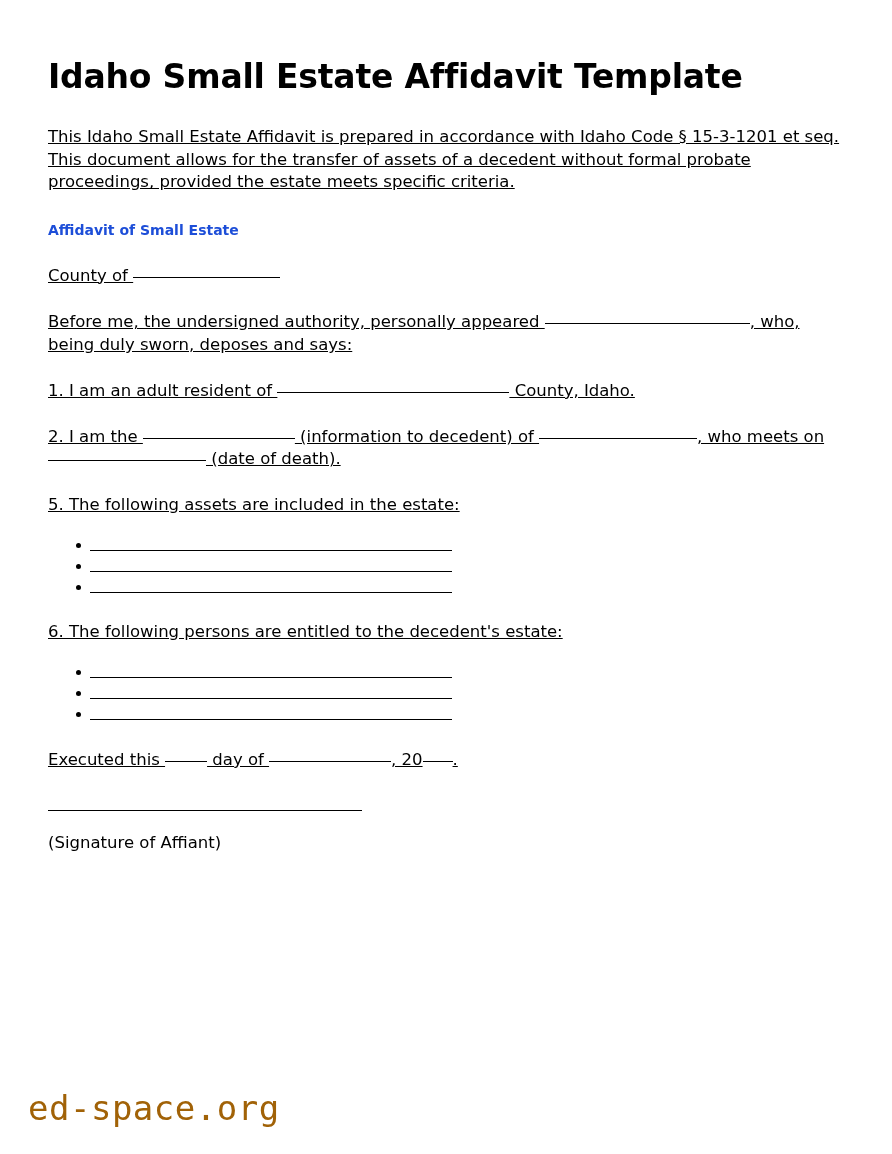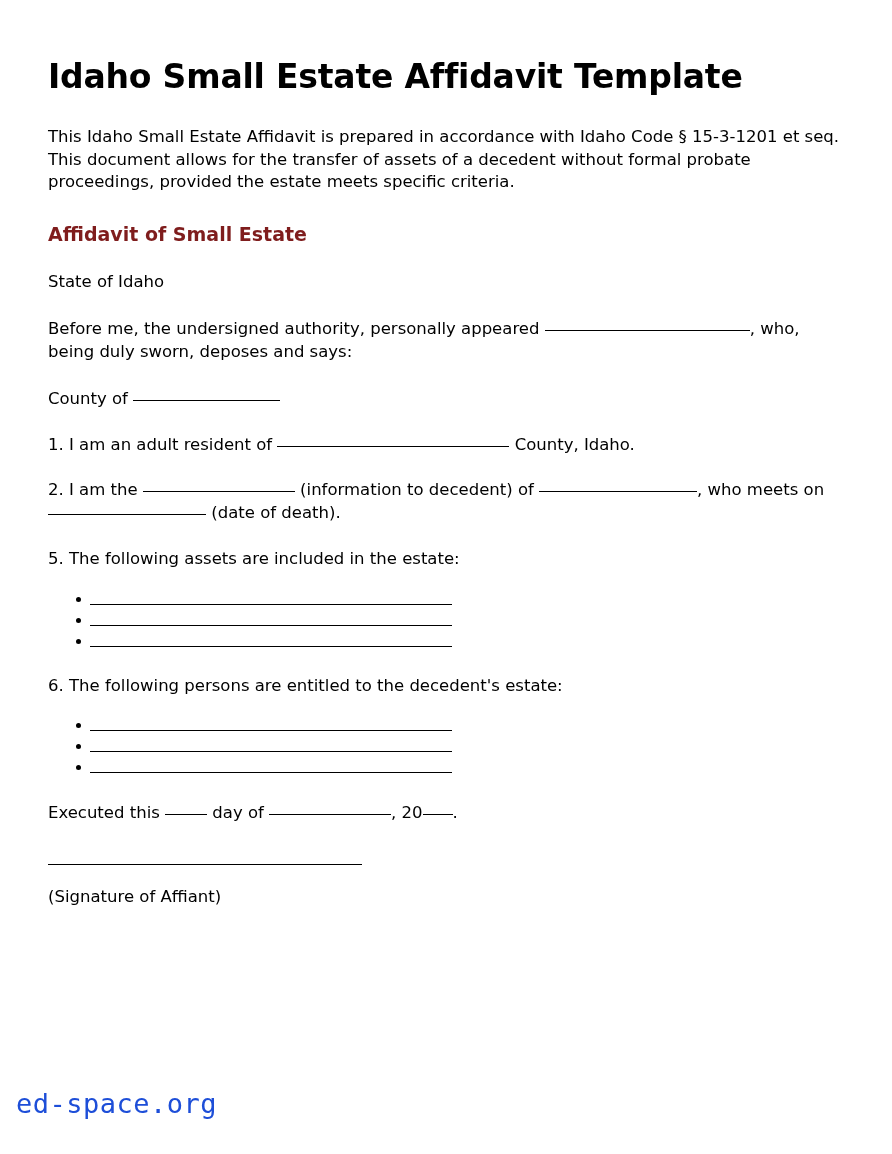--- a/index.html
+++ b/index.html
@@ -39,31 +39,32 @@
     line-height: 1.15;
     margin: 0;
     padding-top: 58px;
     color: #000;
   }
   p.para {
     font-size: 16.5px;
     line-height: 1.38;
     margin: 0;
     color: #000;
+    text-decoration: underline;
   }
   .intro {
     padding-top: 30px;
   }
   h2.section-heading {
-    font-size: 19px;
+    font-size: 14px;
     font-weight: bold;
     line-height: 1.38;
     margin: 0;
     padding-top: 27px;
-    color: #7f1d1d;
+    color: #1d4ed8;
   }
   .sp-state { padding-top: 24px; }
   .sp-county { padding-top: 24px; }
   .sp-before { padding-top: 24px; }
   .sp-item { padding-top: 23px; }
   .sp-exec { padding-top: 24px; }
 
   .blank {
     display: inline-block;
     border-bottom: 1.6px solid #000;
@@ -118,46 +119,45 @@
     margin-top: 39px;
   }
   .sig-label {
     font-size: 16.5px;
     line-height: 1.38;
     margin: 0;
     padding-top: 21px;
   }
   .watermark {
     position: absolute;
-    left: 16px;
+    left: 28px;
     top: 1088px;
     font-family: "DejaVu Sans Mono", "Liberation Mono", monospace;
-    font-size: 27px;
-    color: #1d4ed8;
+    font-size: 34px;
+    color: #a16207;
     letter-spacing: 0.5px;
     white-space: nowrap;
   }
 </style>
 </head>
 <body>
 
 <div class="page">
   <div class="content">
 
     <h1 class="doc-title">Idaho Small Estate Affidavit Template</h1>
 
     <p class="para intro">This Idaho Small Estate Affidavit is prepared in accordance with Idaho Code § 15-3-1201 et seq. This document allows for the transfer of assets of a decedent without formal probate proceedings, provided the estate meets specific criteria.</p>
 
     <h2 class="section-heading">Affidavit of Small Estate</h2>
 
-    <p class="para sp-state">State of Idaho</p>
+
+    <p class="para sp-county"><span>County of </span><span class="blank blank-w1"></span></p>
 
     <p class="para sp-before"><span>Before me, the undersigned authority, personally appeared </span><span class="blank blank-w2"></span><span>, who, being duly sworn, deposes and says:</span></p>
-
-    <p class="para sp-county"><span>County of </span><span class="blank blank-w1"></span></p>
 
     <p class="para sp-item"><span>1. I am an adult resident of </span><span class="blank blank-w3"></span><span> County, Idaho.</span></p>
 
     <p class="para sp-item"><span>2. I am the </span><span class="blank blank-w4"></span><span> (information to decedent) of </span><span class="blank blank-w5"></span><span>, who meets on </span><span class="blank blank-w6"></span><span> (date of death).</span></p>
 
 
 
     <p class="para sp-item">5. The following assets are included in the estate:</p>
 
     <ul class="blank-list">

